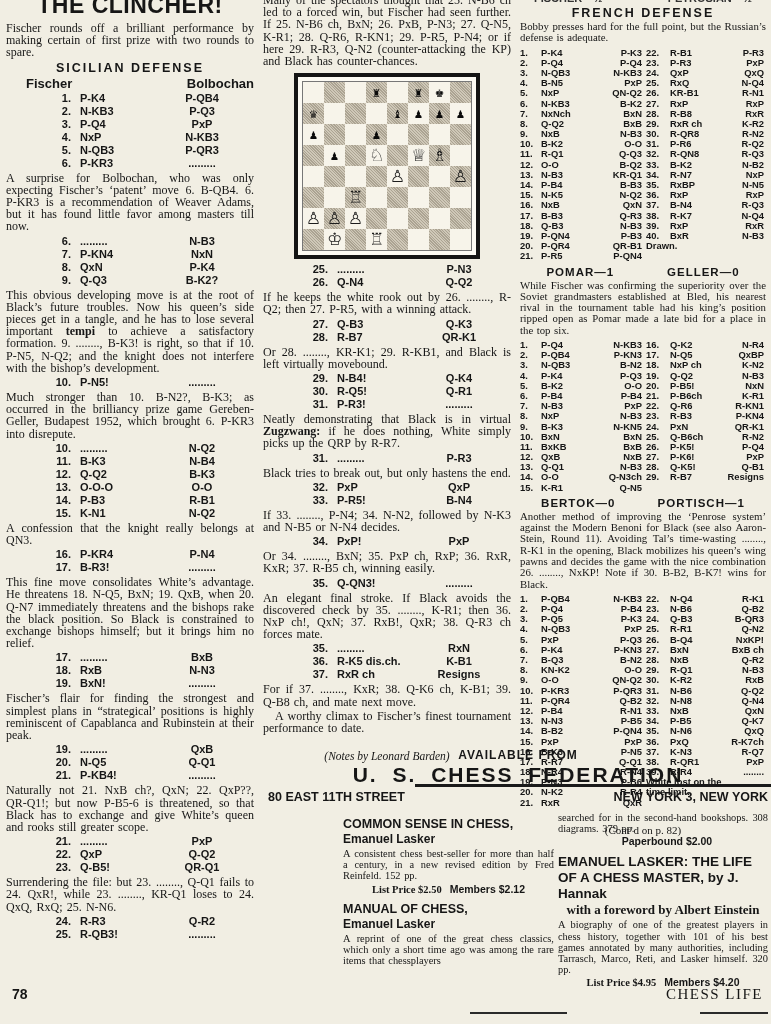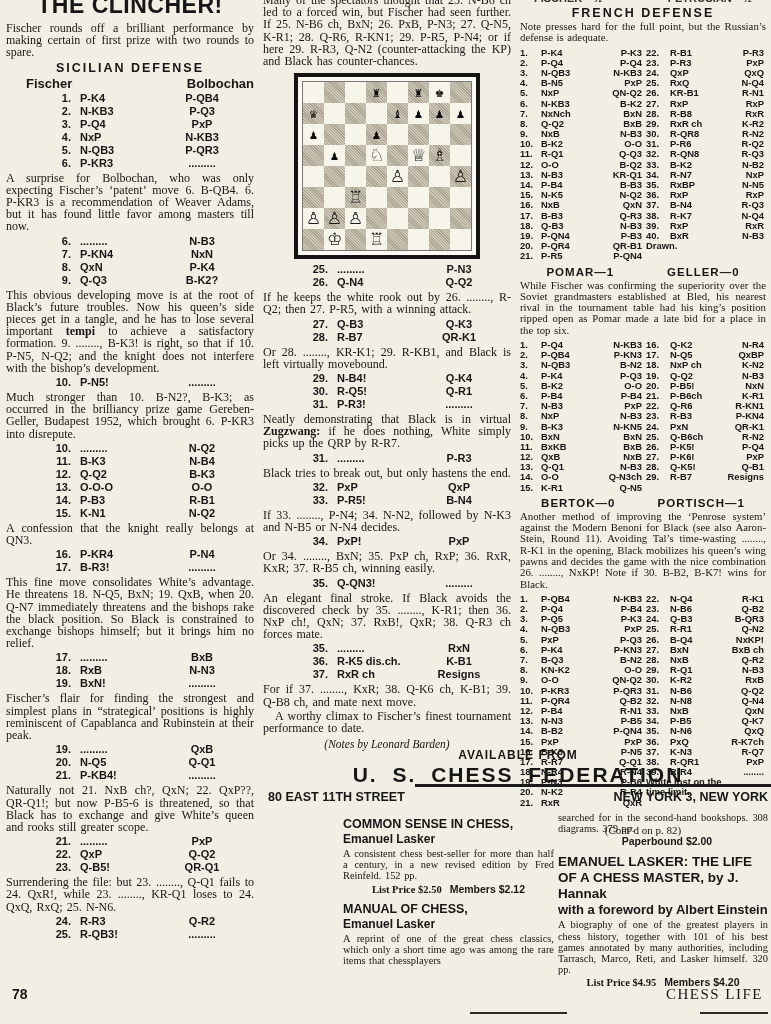--- a/index.html
+++ b/index.html
@@ -39,21 +39,21 @@
   
   .mv4{margin:3px 0 2px 0;}
   .mv4-row{display:grid;grid-template-columns:21px 55px 46px 28px 53px 41px;height:10.2px;
            align-items:baseline;font-family:"Liberation Sans",sans-serif;font-weight:700;font-size:9.4px;}
   .m4-n{text-align:left;}
   .m4-n2{padding-left:4px;}
   .m4-w{text-align:left;}
   .m4-b{text-align:right;}
   .m4-span{grid-column:4/7;text-align:left;padding-left:4px;}
 
-  .note{text-align:center;font-style:italic;font-size:11.5px;margin-top:4px;}
+  .note{text-align:center;font-style:italic;font-size:11.5px;margin-top:16px;}
   .cont{text-align:center;font-size:11px;margin-top:17px;}
 
   
   .diagram{width:max-content;margin:6px auto 4px auto;}
   .frame{border:4px solid #141414;background:#fcfaf3;padding:4px;}
   .board{display:grid;grid-template-columns:repeat(8,21px);grid-auto-rows:21px;border:1px solid #777;}
   .sq.light{background:#f7f4ea;}
   .sq.dark{background:repeating-linear-gradient(45deg,#cfc8b8 0,#cfc8b8 1px,#aba392 1px,#aba392 2px);}
   .piece{display:block;text-align:center;font-size:17px;line-height:21px;
          font-family:"DejaVu Sans",sans-serif;}
@@ -70,21 +70,21 @@
             letter-spacing:1px;text-align:center;}
   .ad-org{font-family:"Liberation Sans",sans-serif;font-weight:700;font-size:21px;
           letter-spacing:2px;word-spacing:7px;text-align:center;margin-top:1px;}
   .ad-addr{display:flex;justify-content:space-between;font-family:"Liberation Sans",sans-serif;
            font-weight:700;font-size:12.5px;margin-top:3px;}
   .ad-cols{display:flex;margin-top:6px;}
   .ad-col-left{margin-left:75px;width:223px;}
   .ad-col-right{margin-left:4px;width:222px;}
   .bt{font-family:"Liberation Sans",sans-serif;font-weight:700;font-size:12.5px;margin-top:7px;}
   .btl{font-family:"Liberation Sans",sans-serif;font-weight:700;font-size:13.5px;line-height:16px;margin-top:7px;}
-  .bsub{font-family:Liberation Sans, sans-serif;font-weight:700;font-size:13px;line-height:15px;}
+  .bsub{font-family:Liberation Serif, serif;font-weight:700;font-size:13px;line-height:15px;text-align:center;}
   .ba{font-family:"Liberation Sans",sans-serif;font-weight:700;font-size:12px;margin-top:1px;}
   .bb{font-size:10.4px;line-height:11.2px;text-align:justify;margin:2px 0 0 0;word-spacing:1px;}
   .bp{text-align:center;margin-top:1px;font-size:10.5px;}
   .bp-plain{font-weight:700;}
   .bp-bold{font-family:"Liberation Sans",sans-serif;font-weight:700;margin-left:8px;}
 
   
   .rule-ad{position:absolute;left:415px;top:784px;width:356px;height:3px;background:#1a1a1a;}
   .rule-b1{position:absolute;left:470px;top:1012px;width:97px;height:2px;background:#2a2a2a;}
   .rule-b2{position:absolute;left:700px;top:1012px;width:68px;height:2px;background:#2a2a2a;}
@@ -507,21 +507,21 @@
       </div>
   </div>
 
   <div class="col" id="col-right">
     <div class="cut-line">
       <span>FISCHER—½</span>
       <span>PETROSIAN—½</span>
     </div>
     <div>
         <div class="game-heading">FRENCH DEFENSE</div>
-        <p class="body p2">Note presses hard for the full point, but the Russian’s defense is adequate.</p>
+        <p class="body p2">Bobby presses hard for the full point, but the Russian’s defense is adequate.</p>
         <div class="mv4">
           <div class="mv4-row">
             <span class="m4-n">1.</span>
             <span class="m4-w">P-K4</span>
             <span class="m4-b">P-K3</span>
             <span class="m4-n m4-n2">22.</span>
             <span class="m4-w">R-B1</span>
             <span class="m4-b">P-R3</span>
           </div>
           <div class="mv4-row">

